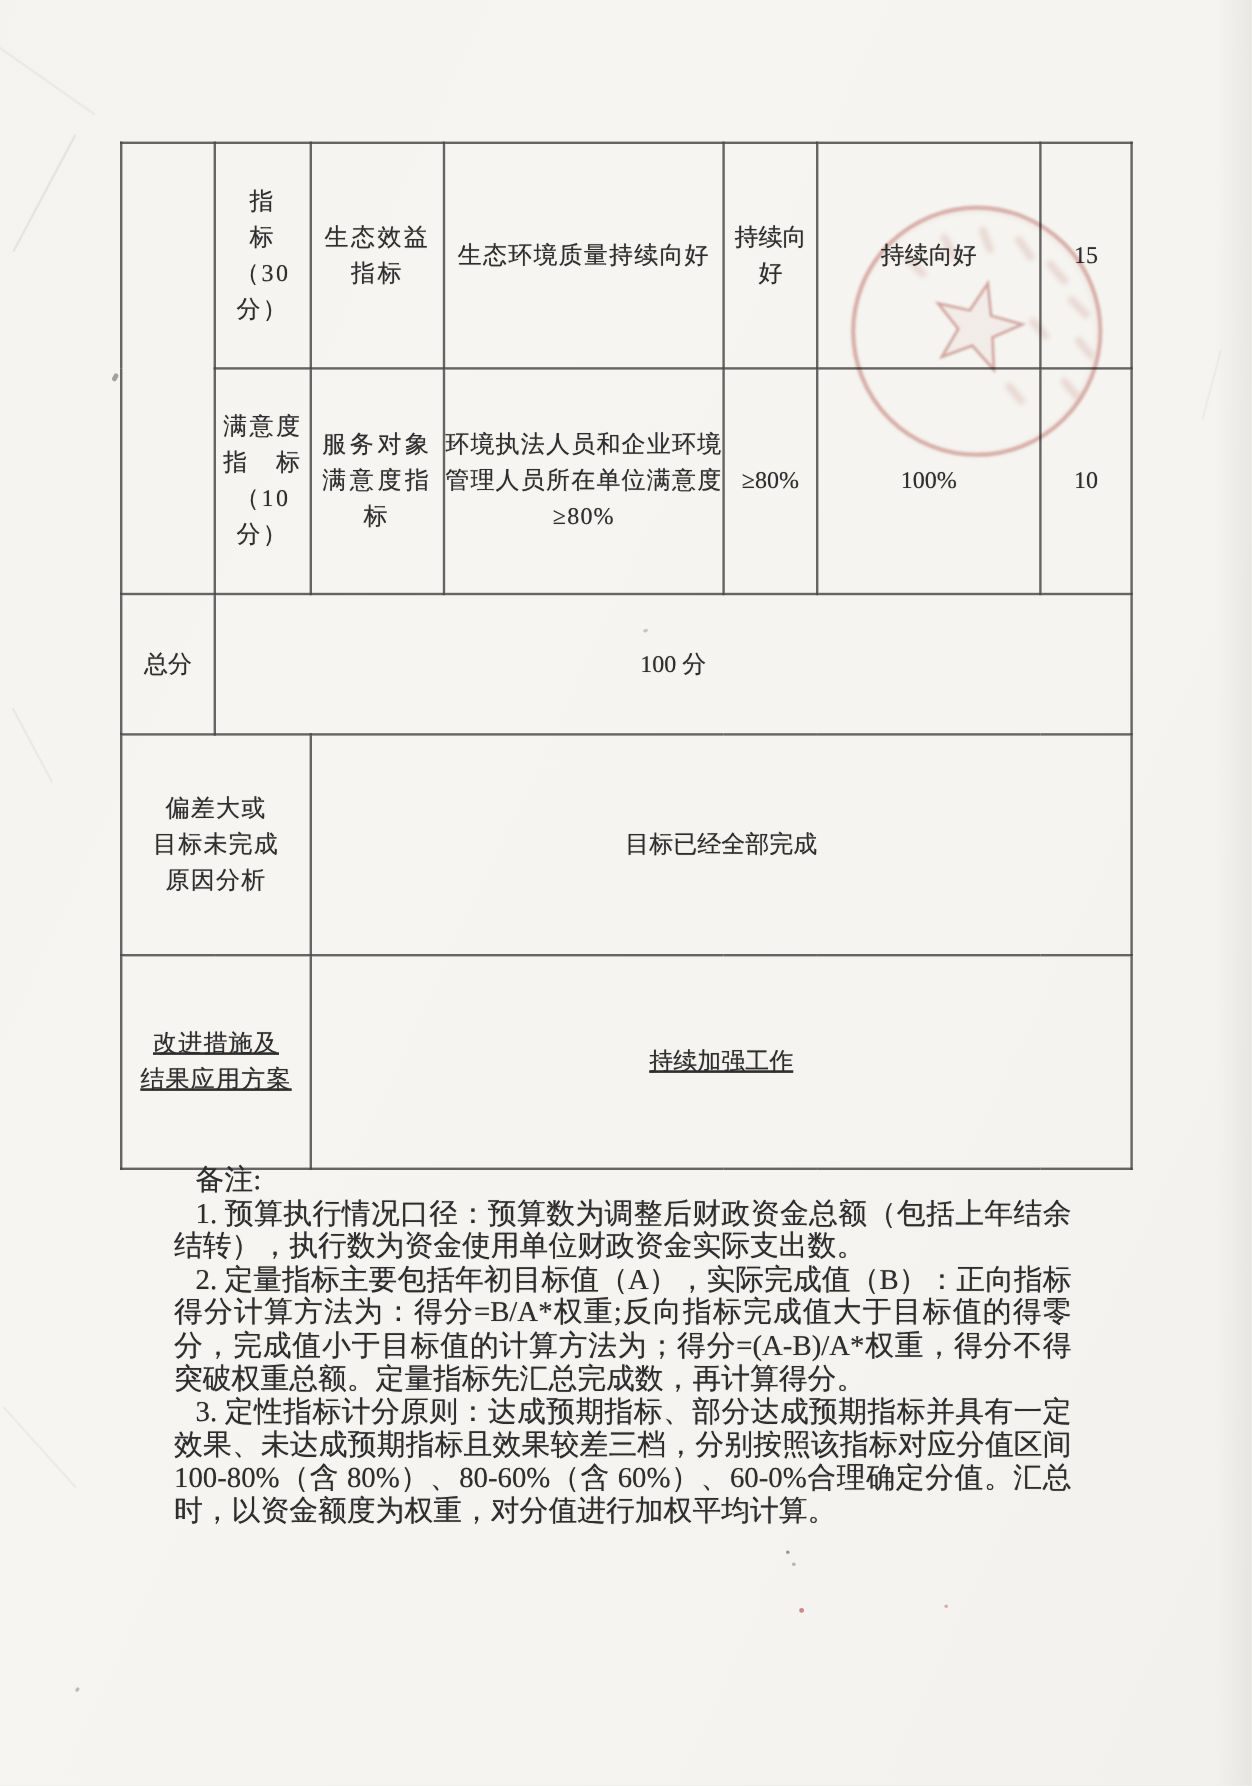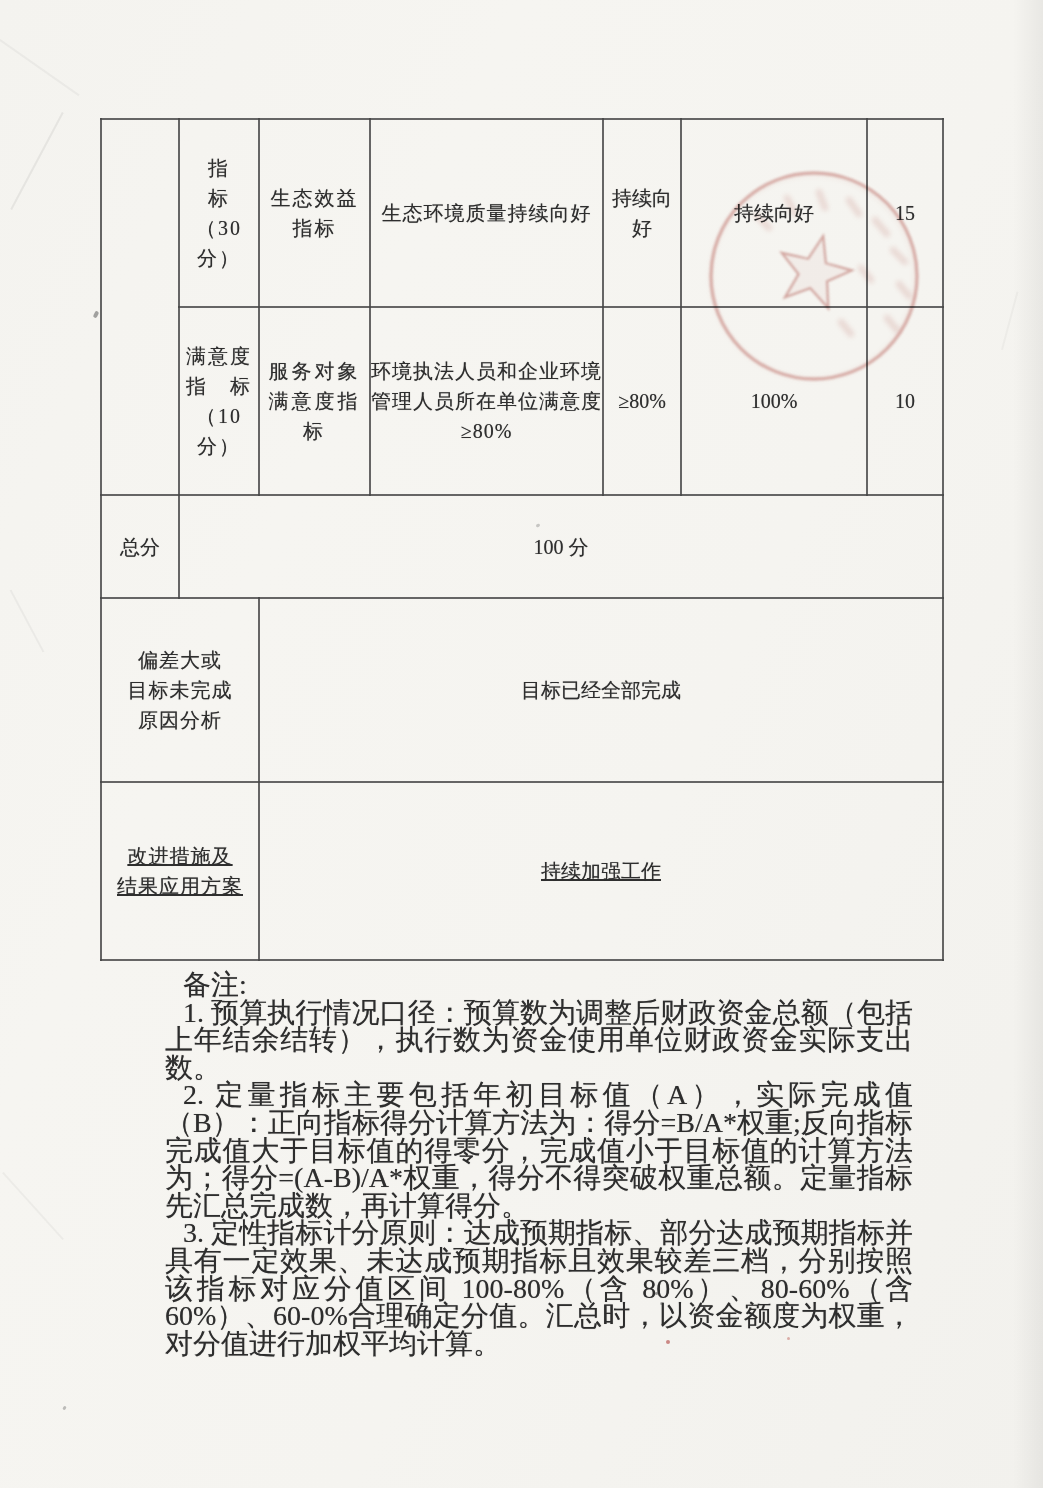--- a/index.html
+++ b/index.html
@@ -25,35 +25,35 @@
     position:absolute;left:100px;top:118px;width:842px;
     border-collapse:collapse;table-layout:fixed;
   }
   table.perf td{
     border:2px solid rgba(70,70,70,0.82);
     text-align:center;vertical-align:middle;
     white-space:pre-line;
     font-size:20px;line-height:30px;color:#2e2e2e;
     padding:0;overflow:hidden;
   }
-  tr.r1{height:188px;} tr.r2{height:188px;} tr.r3{height:103px;margin-top:28px;}
+  tr.r1{height:188px;} tr.r2{height:188px;} tr.r3{height:117px;margin-top:28px;}
   tr.r4{height:184px;} tr.r5{height:178px;text-decoration:underline;}
   td.cat{line-height:46px;font-size:21px;letter-spacing:2px;}
   td.group-a{line-height:33px;letter-spacing:2px;margin-top:41px;}
   td.group-b{line-height:45px;letter-spacing:3px;margin-left:27px;}
   td.content-a{letter-spacing:1px;}
   td.content-b{line-height:33px;letter-spacing:1px;}
   td.target-a{line-height:33px;}
   td.label-dev{line-height:43px;letter-spacing:1px;}
   td.label-imp{line-height:40px;letter-spacing:1px;}
 
   
   .notes{
-    position:absolute;left:165px;top:971px;width:748px;
-    font-size:28px;line-height:27.6px;color:#2d2d2d;
+    position:absolute;left:145px;top:971px;width:748px;
+    font-size:24px;line-height:27.6px;color:#2d2d2d;
   }
   .notes .heading{margin:0;}
   .notes p{margin:0;text-indent:18px;text-align:justify;}
 
   
   .seal{
     position:absolute;left:691px;top:154px;
     mix-blend-mode:multiply;pointer-events:none;
   }
 

